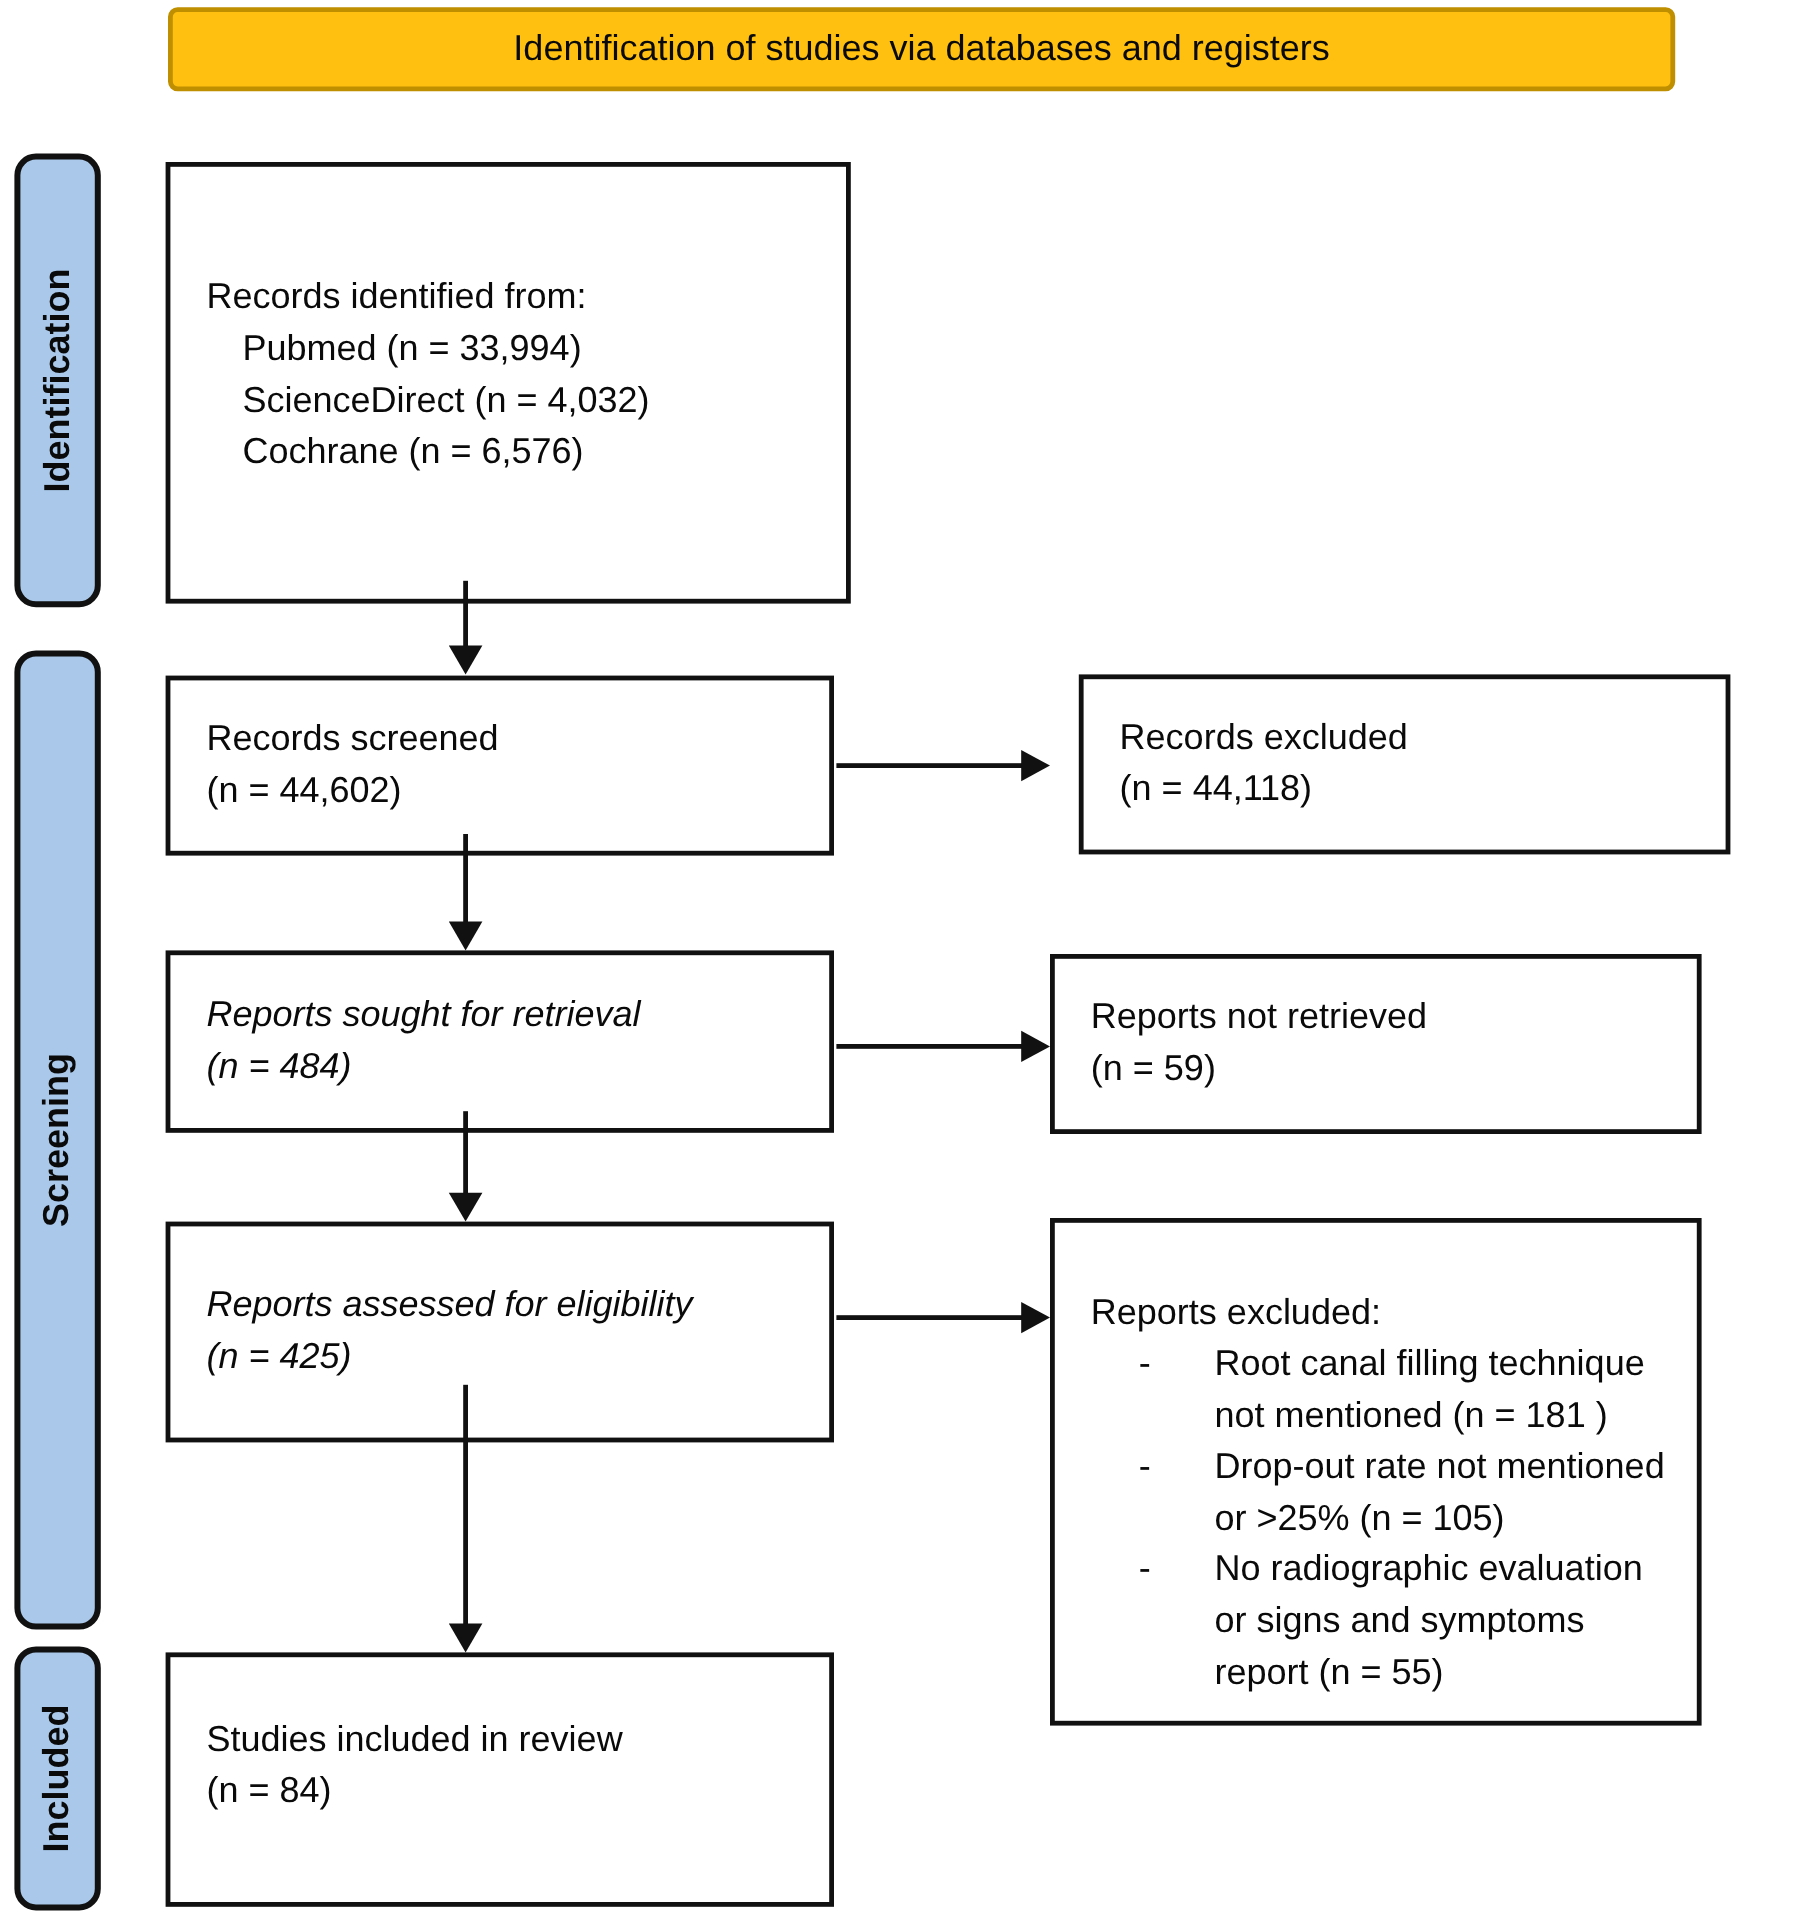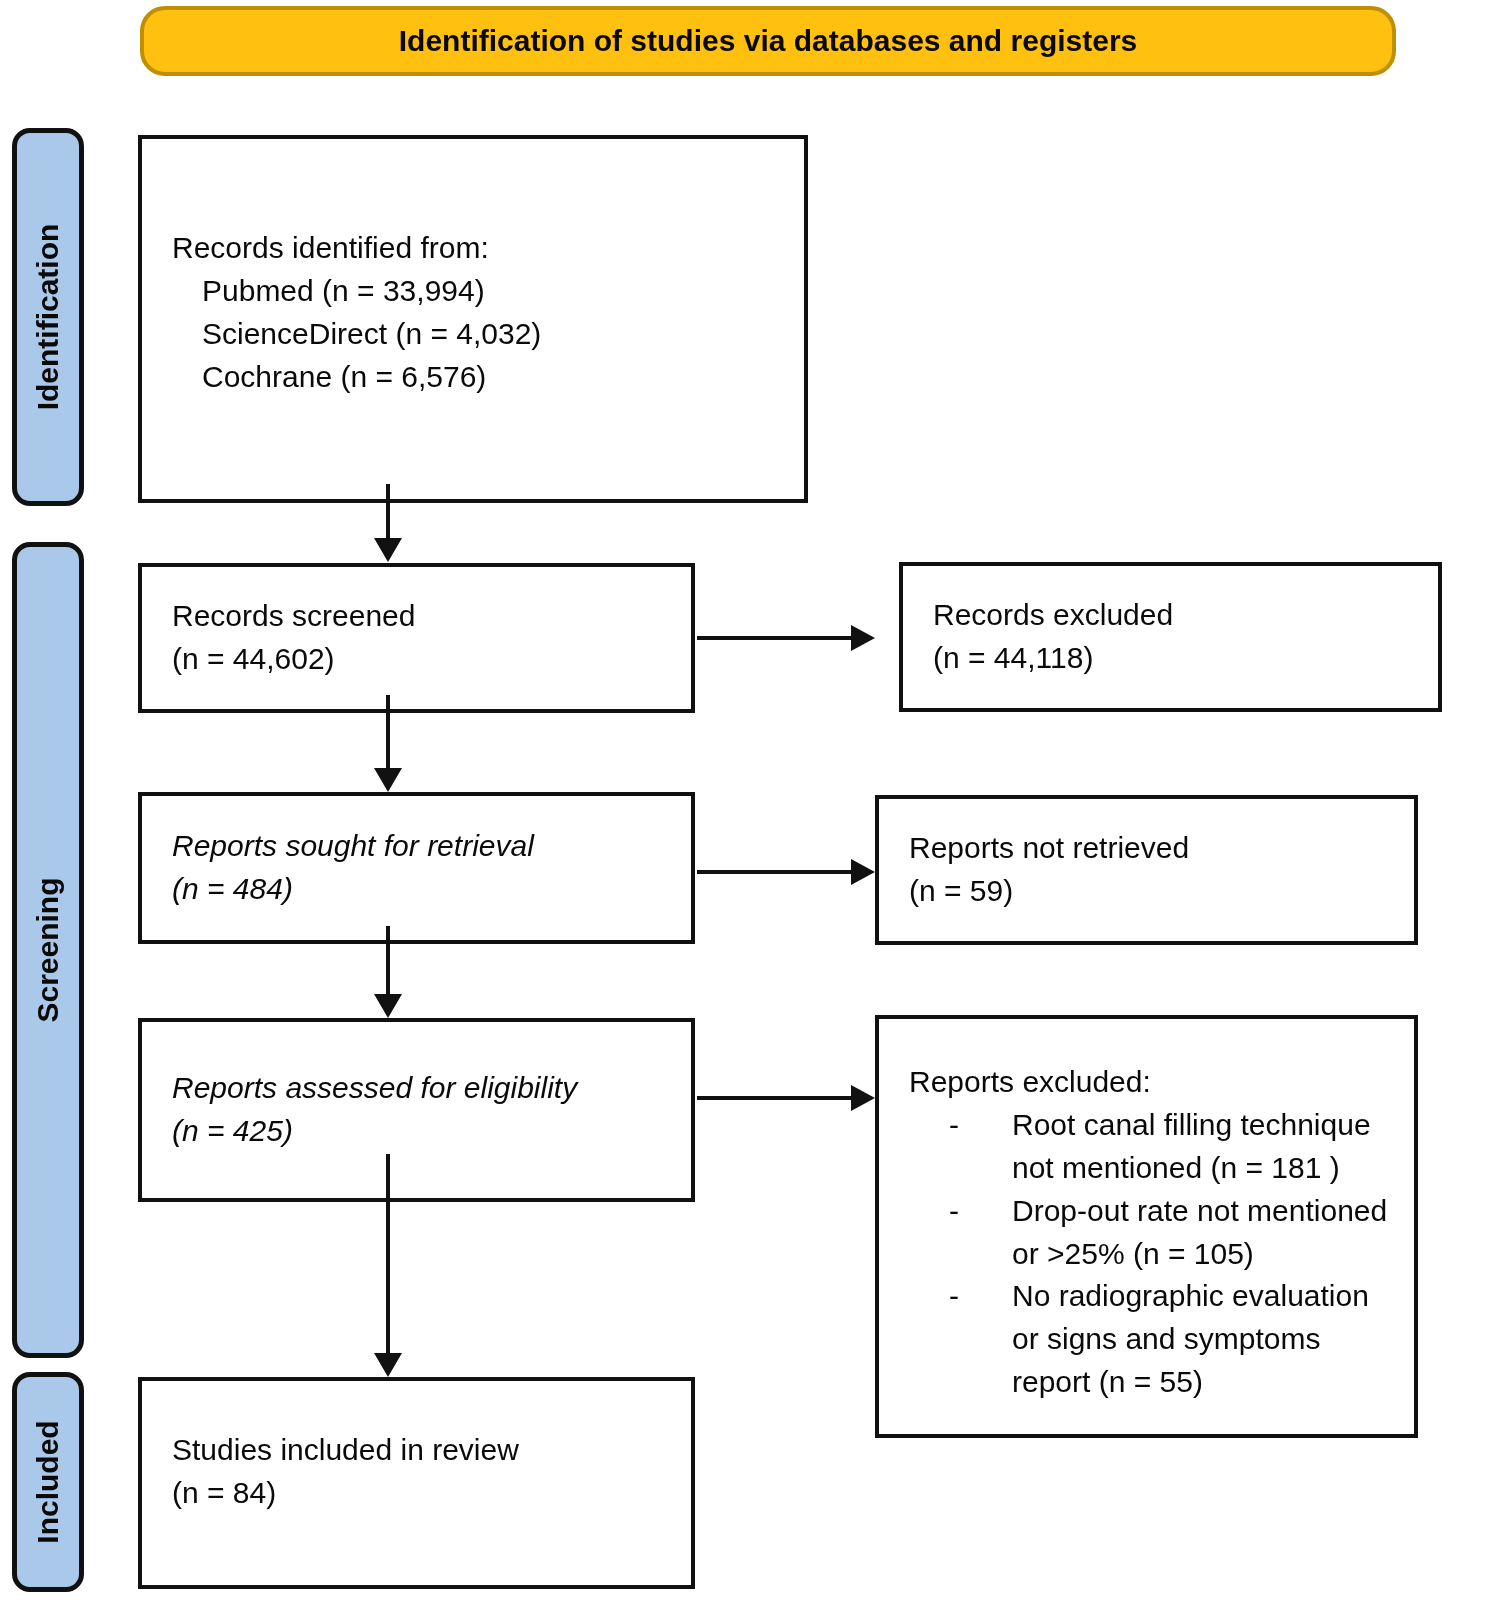--- a/index.html
+++ b/index.html
@@ -4,23 +4,23 @@
 <style>
   html,body{margin:0;padding:0;background:#fff;}
   #stage{
     position:relative;width:1500px;height:1600px;background:#fff;overflow:hidden;
     font-family:"Liberation Sans","DejaVu Sans",sans-serif;color:#0a0a0a;
   }
   .banner{
     position:absolute;left:140px;top:6px;width:1256px;height:70px;
     background:var(--banner-bg,#FFC010);
     border:4px solid var(--banner-border,#BF8F00);
-    border-radius:25px;box-sizing:border-box;
+    border-radius:8px;box-sizing:border-box;
     display:flex;align-items:center;justify-content:center;
-    font-size:30px;font-weight:bold;
+    font-size:30px;font-weight:normal;
   }
   .bar{
     position:absolute;left:12px;width:72px;
     background:var(--stage-bg,#A9C8EA);
     border:5px solid var(--line,#111);
     border-radius:18px;box-sizing:border-box;
     display:flex;align-items:center;justify-content:center;
   }
   .bar span{
     transform:rotate(-90deg);white-space:nowrap;
@@ -62,21 +62,21 @@
   <div class="bar" style="top:128px;height:378px;">
     <span>Identification</span>
   </div>
   <div class="bar" style="top:542px;height:816px;">
     <span>Screening</span>
   </div>
   <div class="bar" style="top:1372px;height:220px;">
     <span>Included</span>
   </div>
 
-  <div class="box" style="left:138px;top:135px;width:670px;height:368px;padding-bottom:22px;">
+  <div class="box" style="left:138px;top:135px;width:571px;height:368px;padding-bottom:22px;">
     <div>Records identified from:</div>
     <div class="indent">Pubmed (n = 33,994)</div>
     <div class="indent">ScienceDirect (n = 4,032)</div>
     <div class="indent">Cochrane (n = 6,576)</div>
   </div>
 
   <div class="box" style="left:138px;top:563px;width:557px;height:150px;">
     <div class="pre">Records screened
 (n = 44,602)</div>
   </div>
@@ -99,21 +99,21 @@
   <div class="box" style="left:875px;top:562px;width:543px;height:150px;margin-left:24px;">
     <div class="pre">Records excluded
 (n = 44,118)</div>
   </div>
 
   <div class="box" style="left:875px;top:795px;width:543px;height:150px;">
     <div class="pre">Reports not retrieved
 (n = 59)</div>
   </div>
 
-  <div class="box" style="left:875px;top:1015px;width:543px;height:423px;justify-content:flex-start;padding-top:42px;">
+  <div class="box" style="left:875px;top:1015px;width:543px;height:423px;justify-content:flex-start;padding-top:54px;">
     <div class="ex-title">Reports excluded:</div>
     <div class="ex-list">
       <div class="ex-item">
         <div class="ex-marker">-</div>
         <div class="ex-text pre">Root canal filling technique
 not mentioned (n = 181 )</div>
       </div>
       <div class="ex-item">
         <div class="ex-marker">-</div>
         <div class="ex-text pre">Drop-out rate not mentioned

